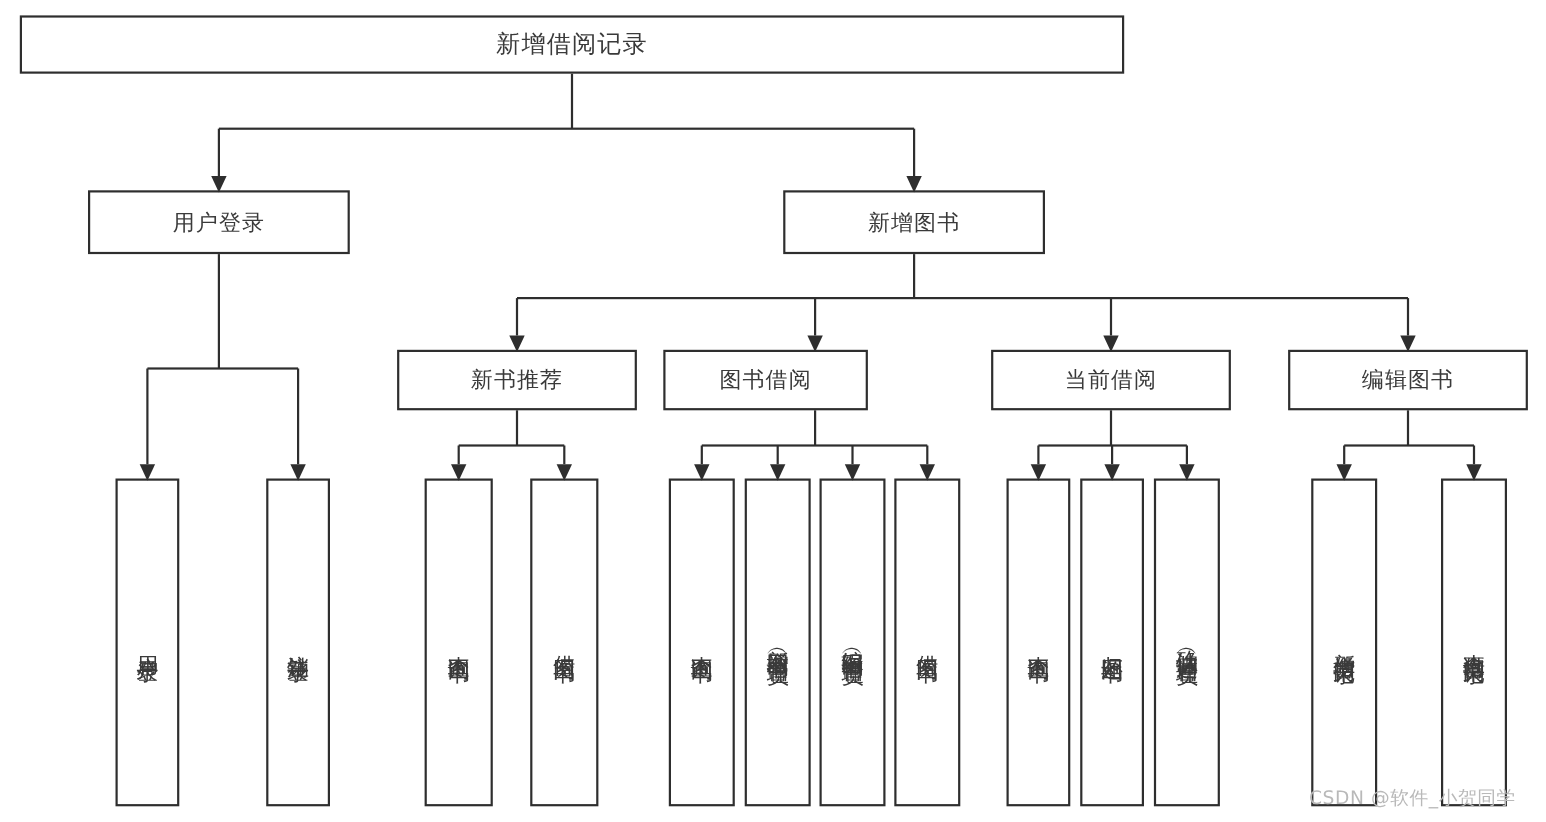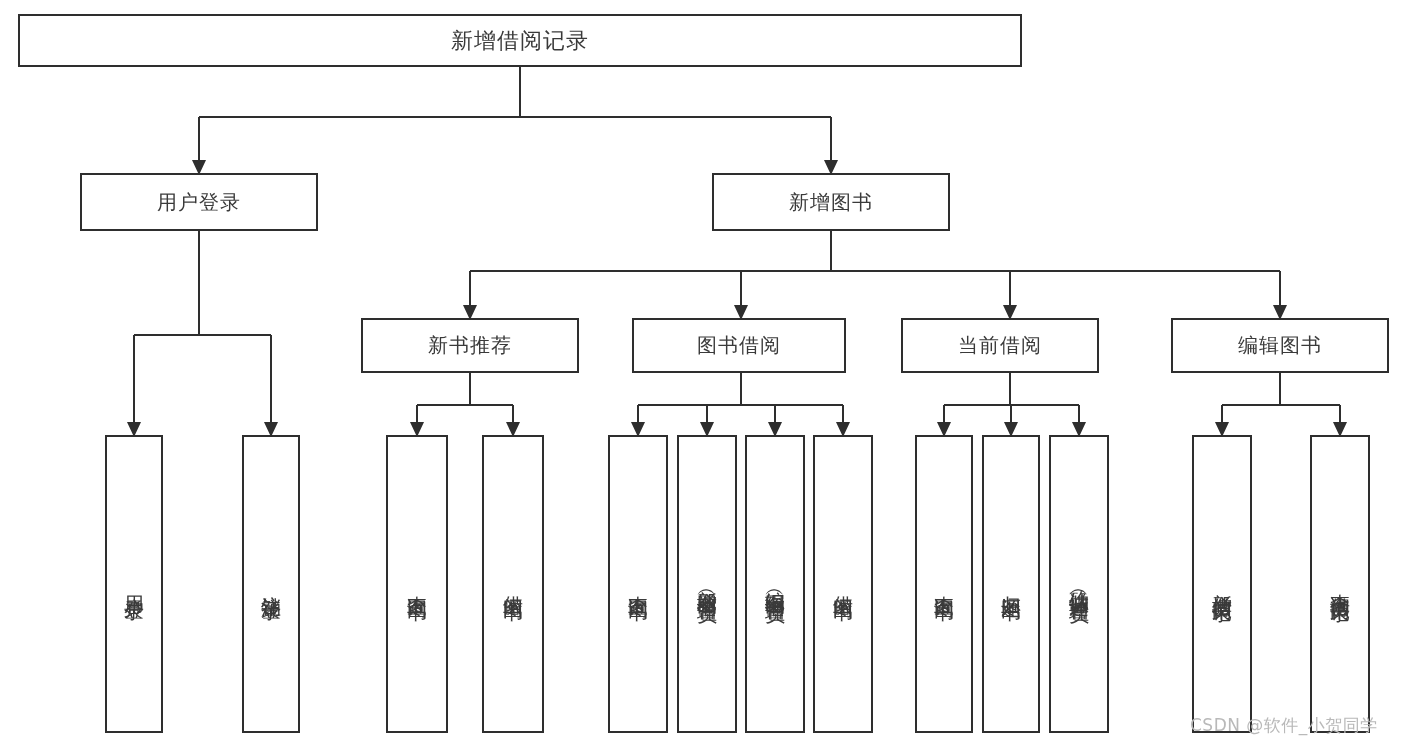--- a/index.html
+++ b/index.html
@@ -91,24 +91,24 @@
       </div>
       <div class="node level2" style="left: 80px; top: 173px; width: 238px; height: 58px;">
         <span>用户登录</span>
       </div>
       <div class="node level2" style="left: 712px; top: 173px; width: 238px; height: 58px;">
         <span>新增图书</span>
       </div>
       <div class="node level2" style="left: 361px; top: 318px; width: 218px; height: 55px;">
         <span>新书推荐</span>
       </div>
-      <div class="node level2" style="left: 632px; top: 318px; width: 214px; height: 55px;">
+      <div class="node level2" style="left: 603px; top: 318px; width: 186px; height: 55px;">
         <span>图书借阅</span>
       </div>
-      <div class="node level2" style="left: 901px; top: 318px; width: 198px; height: 55px;">
+      <div class="node level2" style="left: 901px; top: 318px; width: 218px; height: 55px;">
         <span>当前借阅</span>
       </div>
       <div class="node level2" style="left: 1171px; top: 318px; width: 218px; height: 55px;">
         <span>编辑图书</span>
       </div>
       <div class="node leaf" style="left: 105px; top: 435px; width: 58px; height: 298px;">
         <span class="vtext">用户登录</span>
       </div>
       <div class="node leaf" style="left: 242px; top: 435px; width: 58px; height: 298px;">
         <span class="vtext">注销登录</span>

